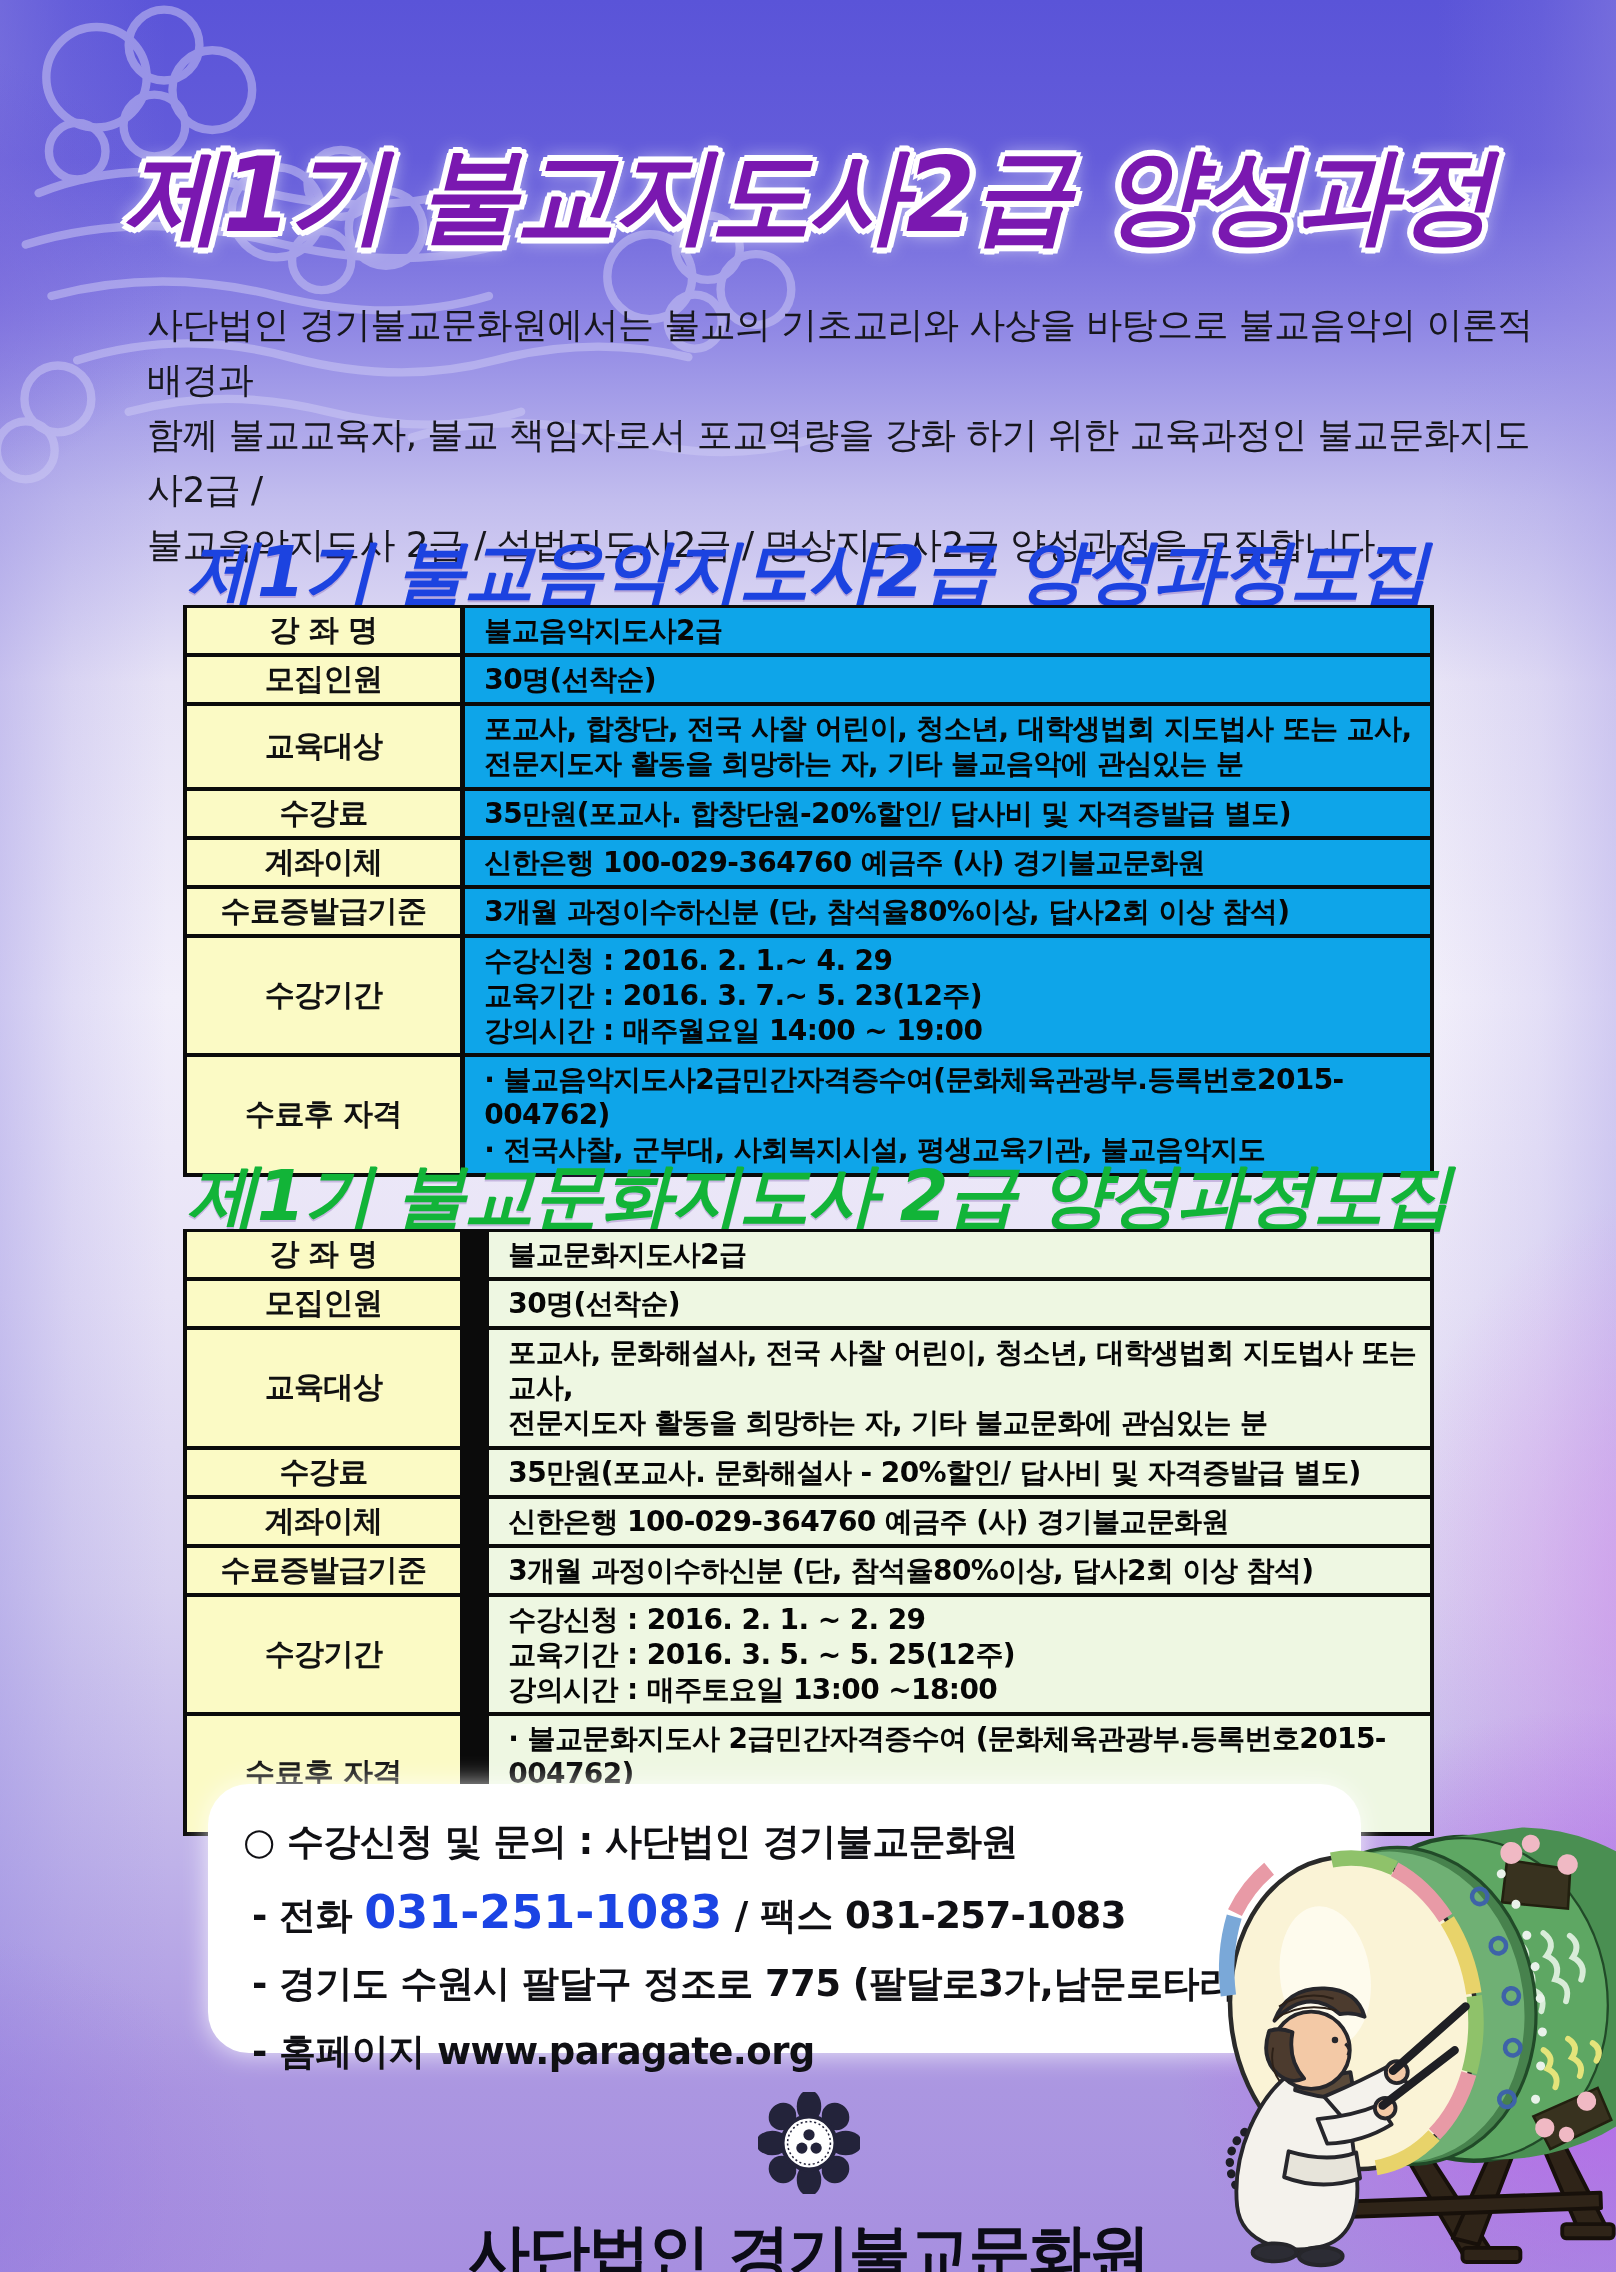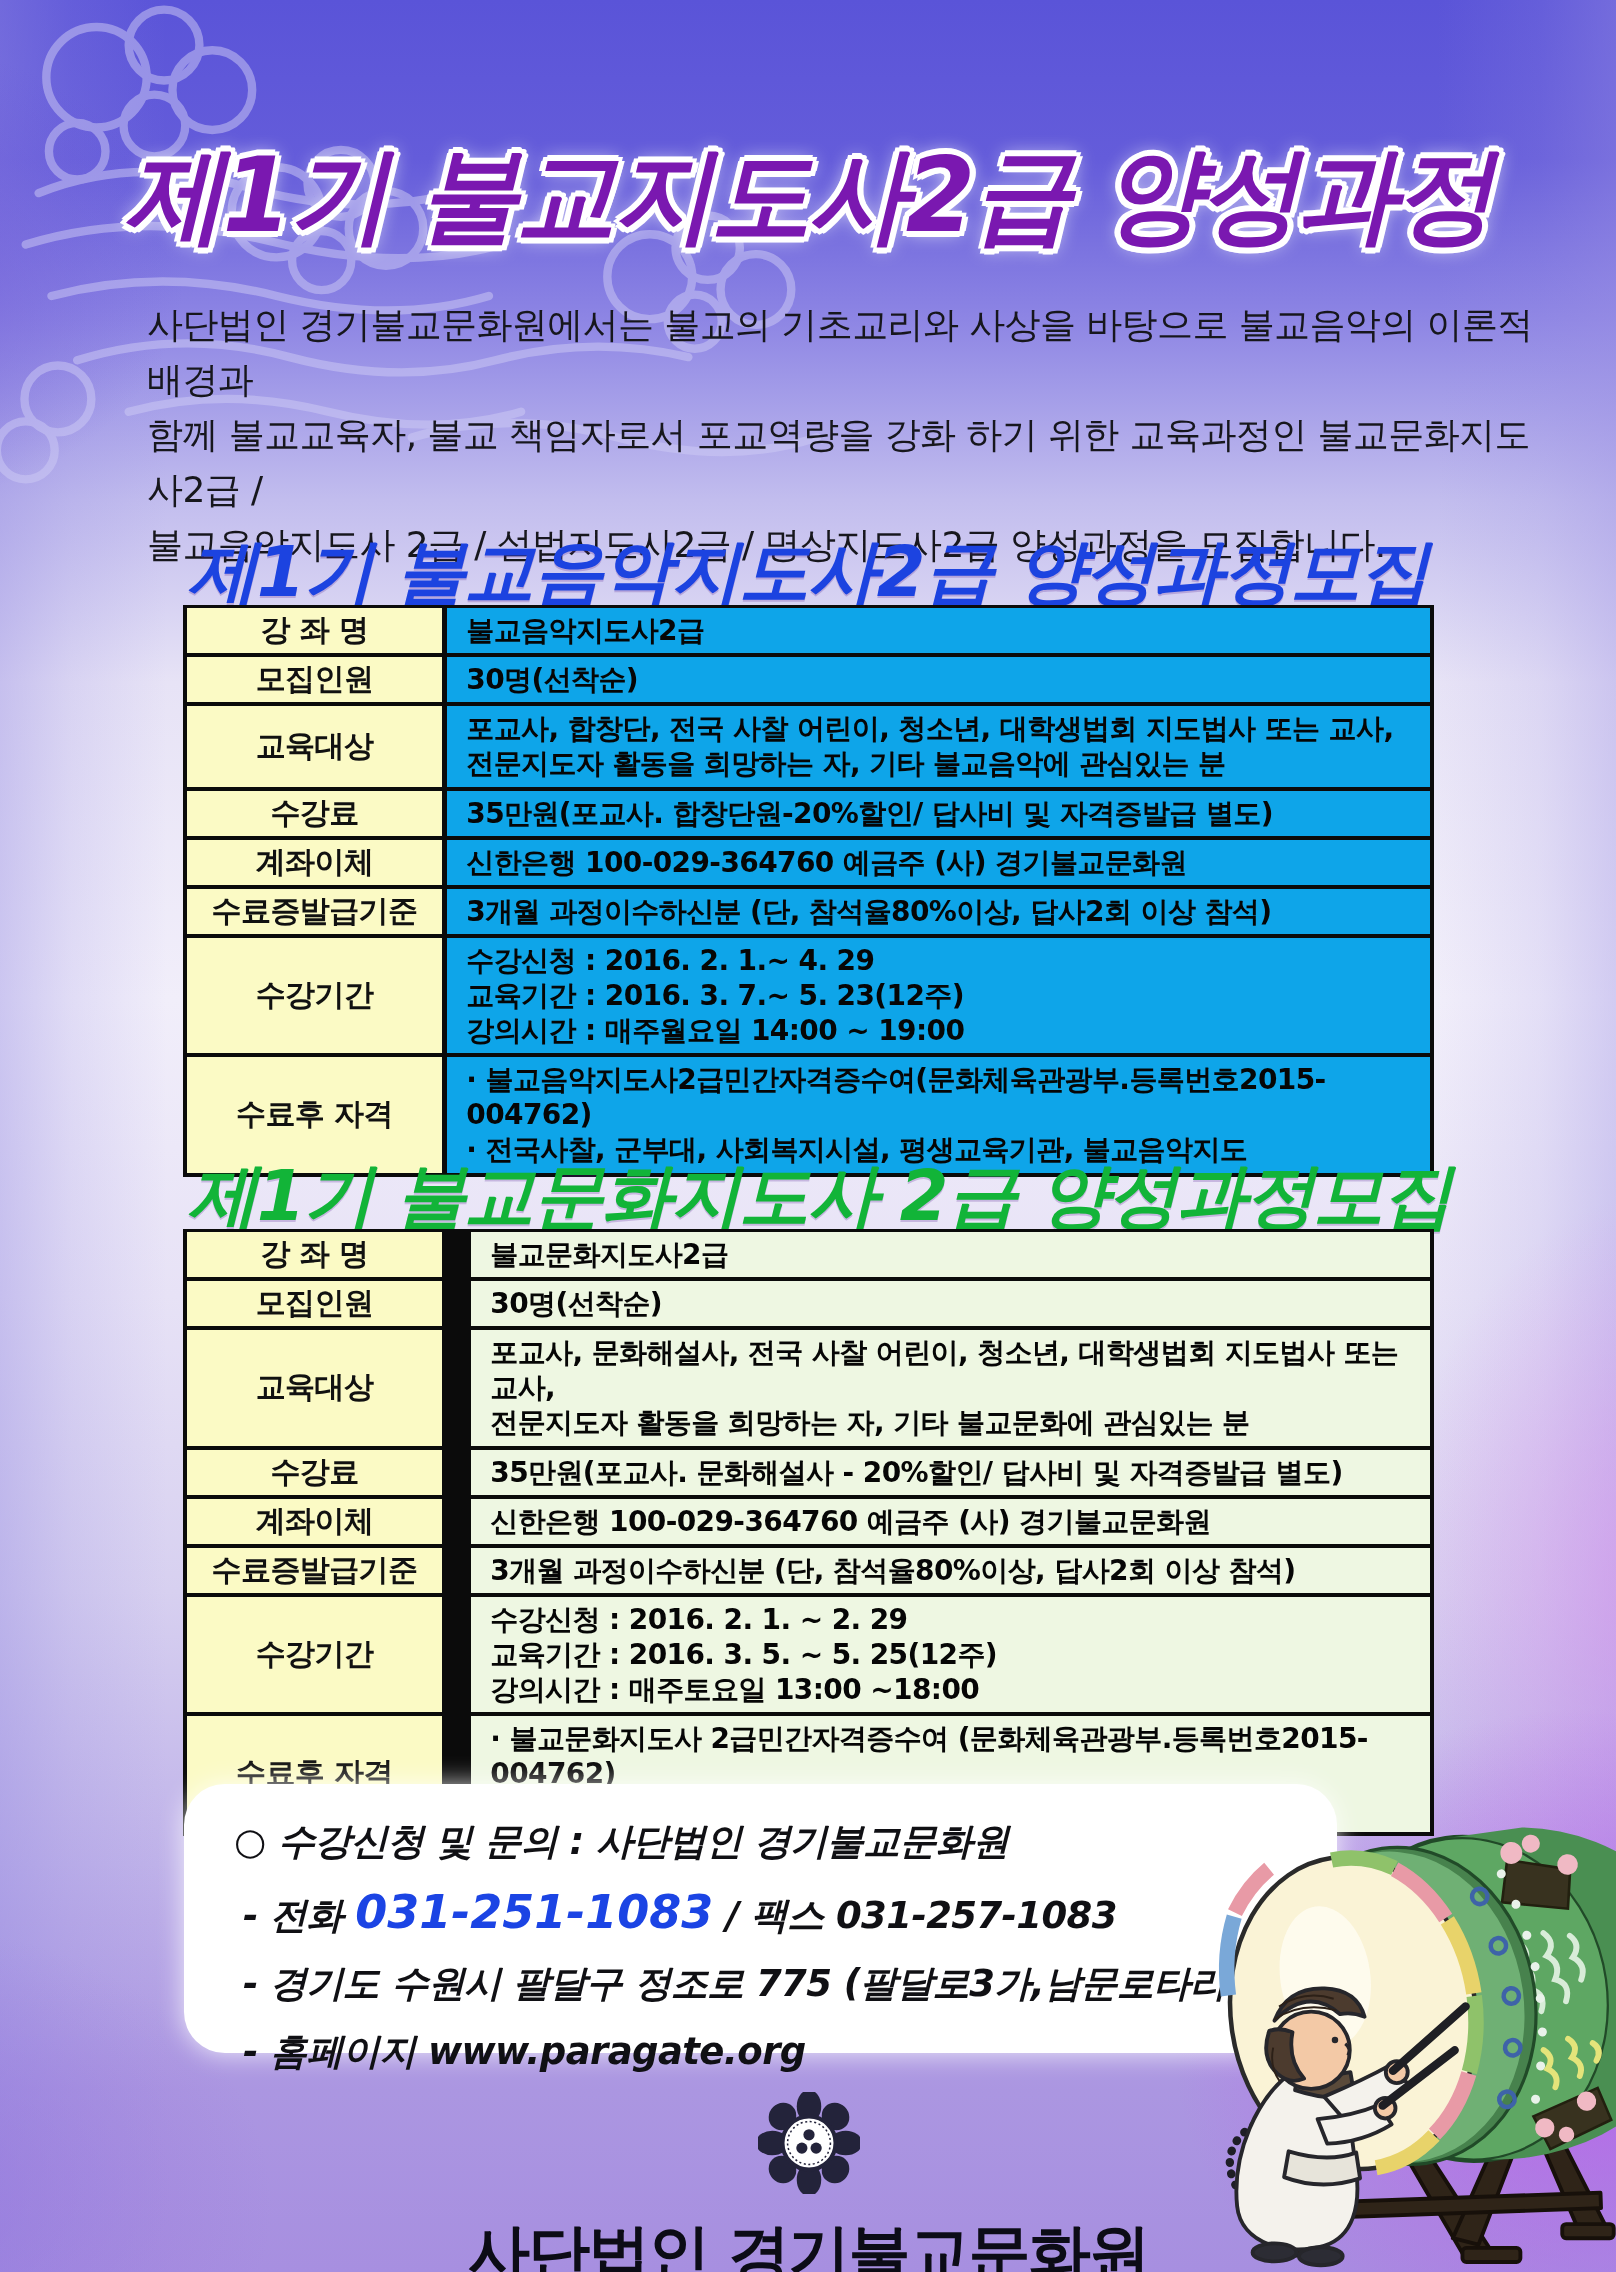--- a/index.html
+++ b/index.html
@@ -42,34 +42,34 @@
     border:4.5px solid #0b0b0b; border-top-width:3.9px; background:#0b0b0b;
     display:flex; flex-direction:column;
   }
   .t-music{top:605px;}
   .t-culture{top:1229px;}
   .trow{display:flex; align-items:stretch;}
   .trow + .trow{border-top:4.5px solid #0b0b0b;}
   .tlabel{
     flex:0 0 237px; background:#fbfac5; border-right:5.1px solid #0b0b0b;
     display:flex; align-items:center; justify-content:center; text-align:center;
-    font-size:30px; font-weight:700; color:#111; padding:0 9px; letter-spacing:-0.6px;
+    font-size:30px; font-weight:700; color:#111; padding:0 18px; letter-spacing:-0.6px;
   }
   .tvalue{
     flex:1 1 auto; padding:5.1px 11.6px 5.1px 19.3px;
     display:flex; flex-direction:column; justify-content:center;
     font-size:28px; line-height:35px; font-weight:600; color:#060606; letter-spacing:-0.6px;
   }
   .t-music .tvalue{background:#0ea5e9;}
   .t-culture .tvalue{background:#eef7e2;margin-left:24px;}
 
   .contact-box{
-    position:absolute; left:184px; top:1784px; width:1153px; height:269px;
+    position:absolute; left:208px; top:1784px; width:1153px; height:269px;
     background:#ffffff; border-radius:41px; box-shadow:0 0 26px rgba(255,255,255,.8);
-    padding:33px 0 0 50px; box-sizing:border-box; color:#101014;font-style:italic;
+    padding:33px 0 0 35px; box-sizing:border-box; color:#101014;
   }
   .c-line{font-size:37px; font-weight:600; letter-spacing:-0.6px; margin-bottom:18px; white-space:nowrap;}
   .c-sub{margin-left:9px;}
   .c-phone-number{font-size:46px; font-weight:800; color:#1b44e4; letter-spacing:0;}
 
   .footer{
     position:absolute; left:0; right:0; top:2092px;
     display:flex; align-items:center; justify-content:flex-end; gap:16.7px;flex-direction:column;
   }
   .footer-org{font-size:62px; font-weight:800; color:#0c0c16; letter-spacing:-1.9px; white-space:nowrap;}

